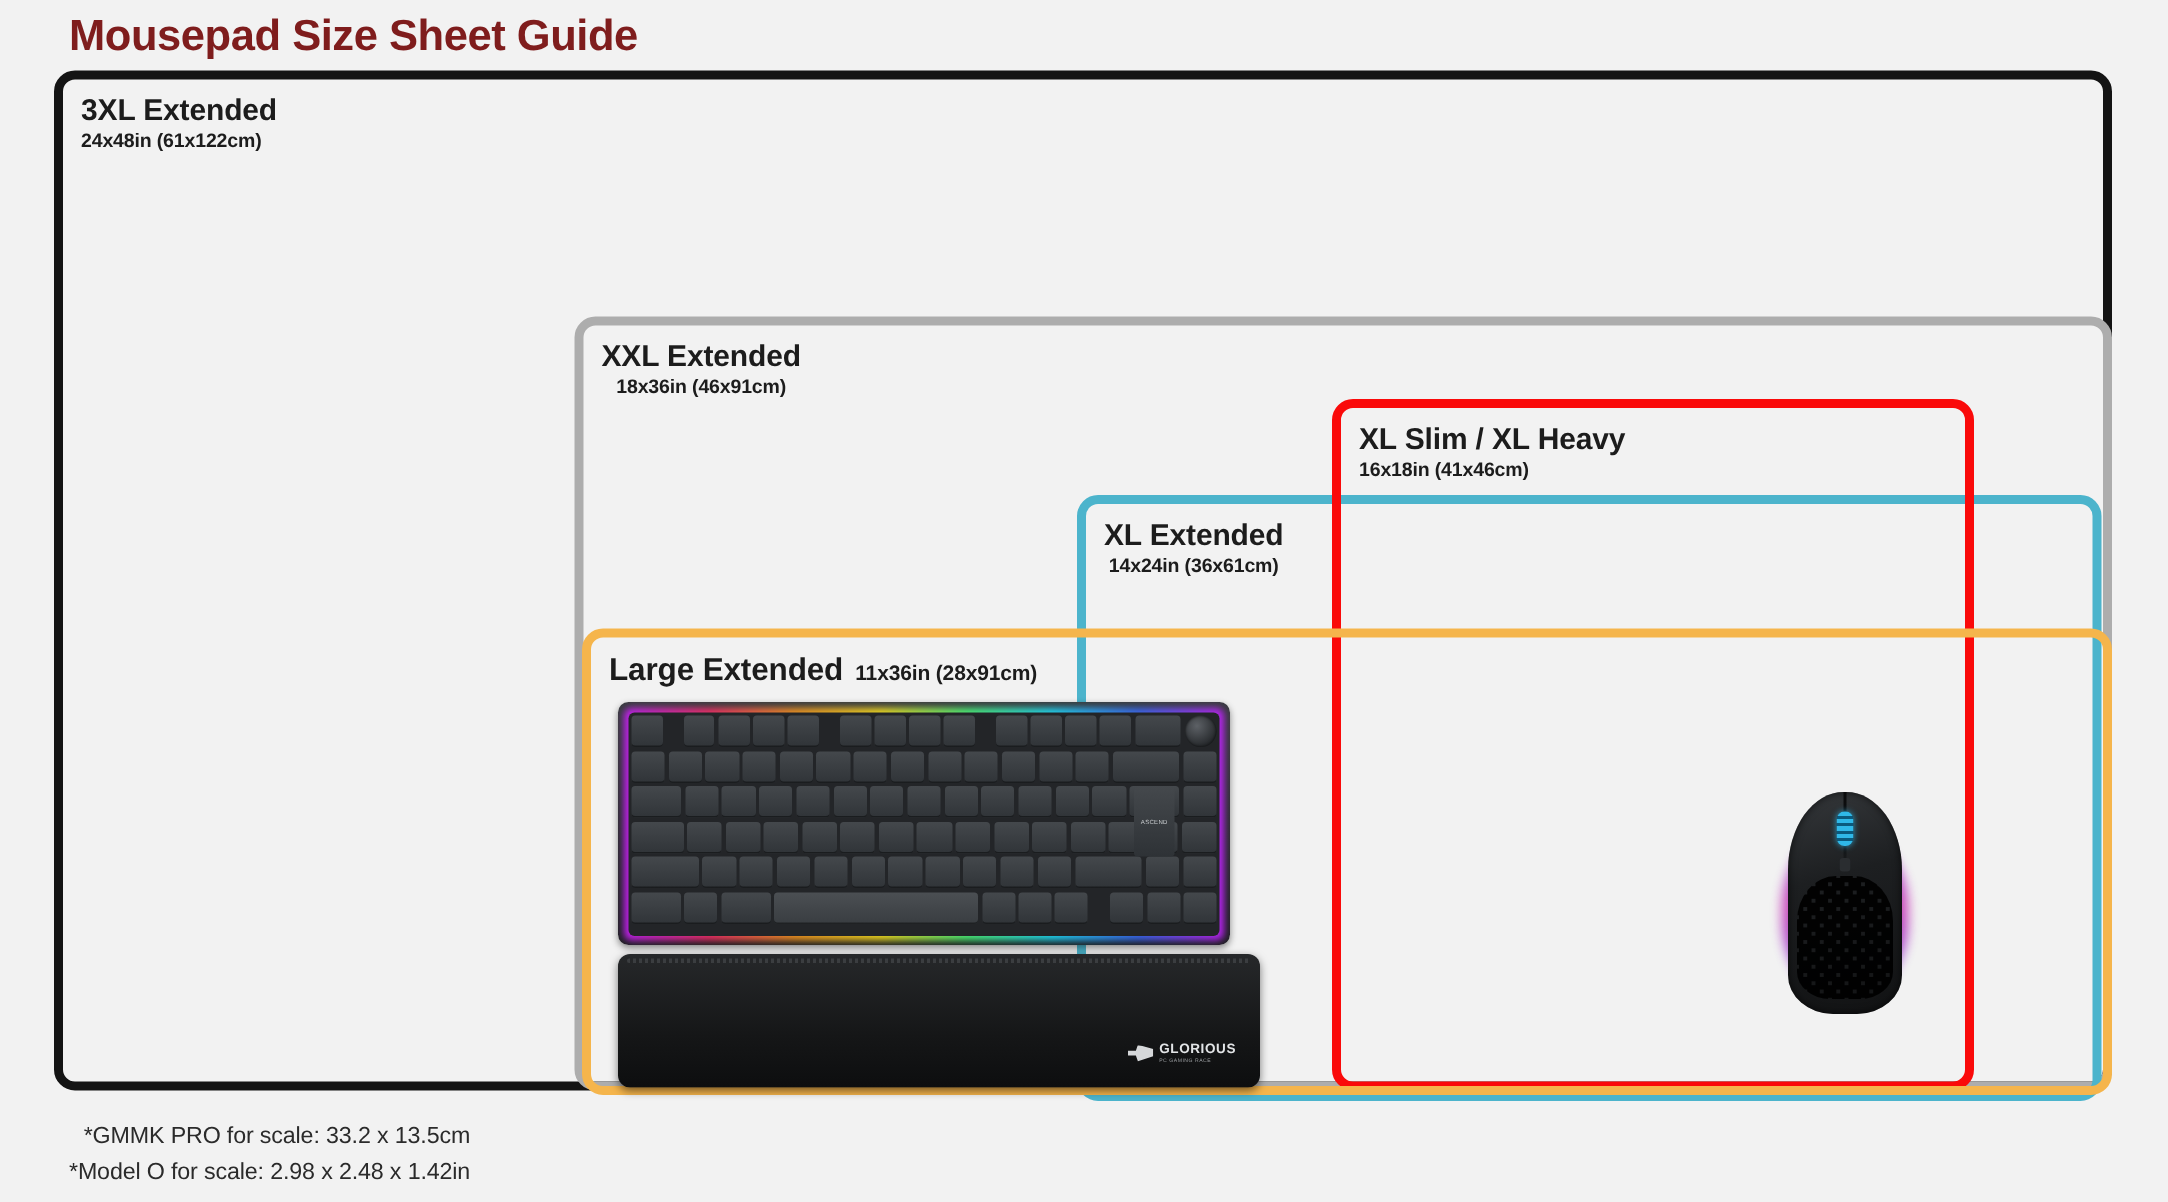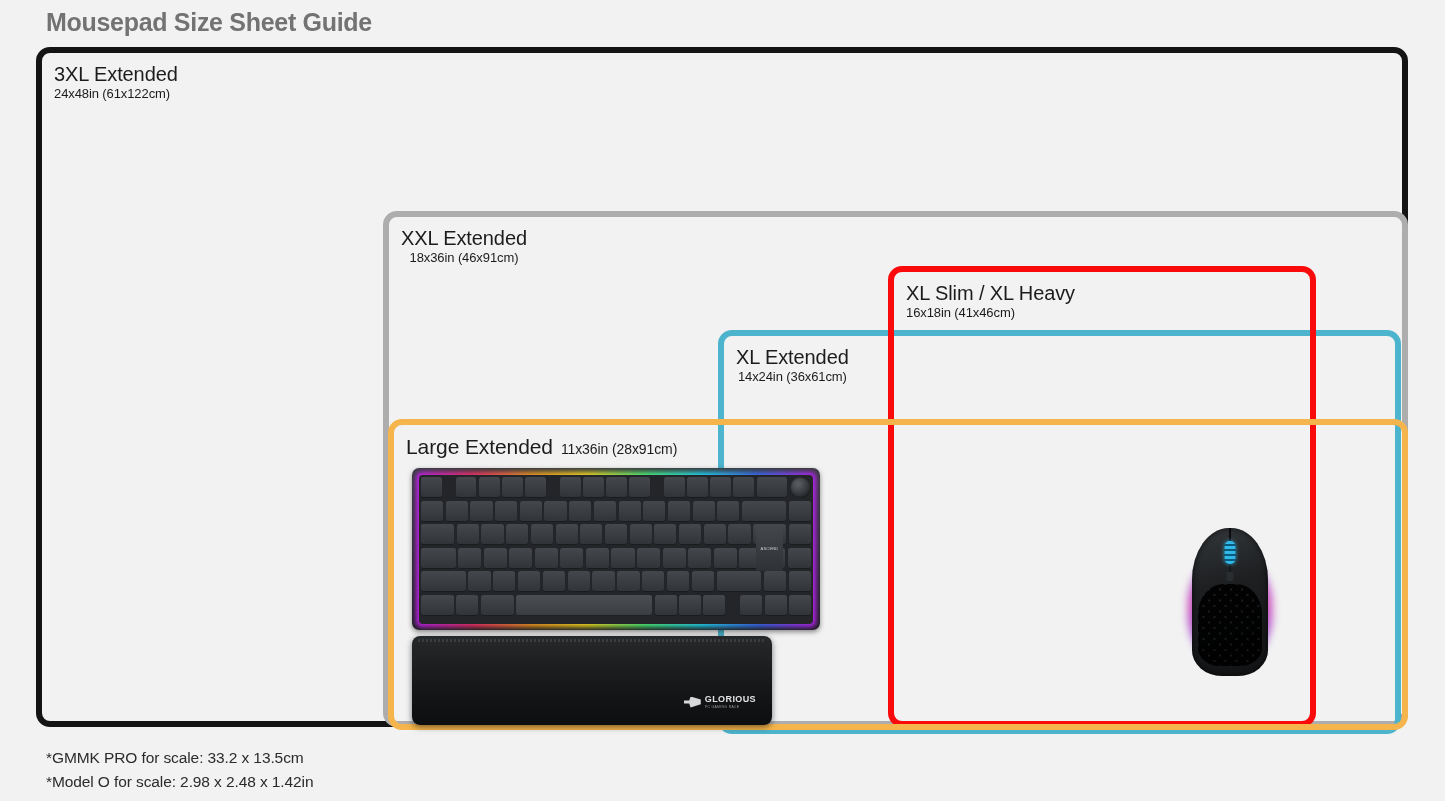--- a/index.html
+++ b/index.html
@@ -7,43 +7,43 @@
     width: 1445px; height: 801px;
     background: #f2f2f2;
     font-family: "Liberation Sans", sans-serif;
     overflow: hidden;
   }
   #stage { position: relative; width: 1445px; height: 801px; }
 
   
   .page-title {
     position: absolute; left: 46px; top: 8px;
-    font-size: 25px; font-weight: bold; color: #737373;
+    font-size: 29px; font-weight: bold; color: #7f1d1d;
     letter-spacing: -0.3px; white-space: nowrap;
   }
 
   
   .pad {
     position: absolute;
     border-style: solid;
     border-radius: 14px;
     background: transparent;
   }
   .pad .lbl {
     position: absolute; left: 12px; top: 10px;
     white-space: nowrap; line-height: 1.12;
   }
   .pad .name {
     display: block;
-    font-size: 20px; color: #1c1c1c; font-weight: normal;
+    font-size: 20px; color: #1c1c1c; font-weight: bold;
     letter-spacing: -0.1px;
   }
   .pad .dims {
     display: block;
-    font-size: 13px; color: #1c1c1c; font-weight: normal;
+    font-size: 13px; color: #1c1c1c; font-weight: bold;
     letter-spacing: -0.1px; margin-top: 2px;
   }
   
   .pad.inline .lbl { display: flex; align-items: baseline; gap: 8px; text-align: right; }
   .pad.inline .name { font-size: 21px; }
   .pad.inline .dims { margin-top: 0; font-size: 14px; }
 
   #pad-3xl   { left:36px;  top:47px;  width:1372px; height:680px; border-width:6px; border-color:#141414; z-index:2; }
   #pad-xxl   { left:383px; top:211px; width:1025px; height:516px; border-width:6px; border-color:#adadad; z-index:3;text-align:center; }
   #pad-xl    { left:888px; top:266px; width:428px;  height:461px; border-width:6px; border-color:#fa0a0a; z-index:6; }
@@ -94,21 +94,21 @@
   }
   .kb-ascend {
     position: absolute; right: 37px; top: 57px; width: 27px; height: 46px;
     background: linear-gradient(#44484c,#2e3236); border-radius: 2.5px;
   }
   .kb-ascend span {
     position: absolute; left: 0; right: 0; top: 50%; transform: translateY(-50%);
     text-align: center; font-size: 4px; color: #cfd2d5; letter-spacing: .2px;
   }
   .wrist-rest {
-    position: absolute; left: 0; top: 168px; width: 360px; height: 89px;
+    position: absolute; left: 0; top: 168px; width: 428px; height: 89px;
     background: linear-gradient(#26282a, #151617 62%, #0d0e0f);
     border-radius: 8px;
     box-shadow: 0 2px 6px rgba(0,0,0,.5);
   }
   .wrist-top-seam {
     position: absolute; left: 6px; right: 6px; top: 3px; height: 3px;
     background: repeating-linear-gradient(90deg,#474a4d 0 2px,transparent 2px 4px);
     opacity: .65; border-radius: 2px;
   }
   .glorious-logo {
@@ -167,21 +167,21 @@
     background-size: 11px 11px, 11px 11px;
     background-position: 0 0, 5.5px 5.5px;
     opacity: .92;
     border-radius: 26px 26px 22px 22px / 30px 30px 18px 18px;
   }
 
   
   .footnotes { position: absolute; left: 46px; top: 746px; }
   .footnote {
     font-size: 15.5px; color: #2b2b2b; line-height: 1.55;
-    white-space: nowrap; letter-spacing: -0.1px;
+    white-space: nowrap; letter-spacing: -0.1px; text-align: right;
   }
 </style>
 </head>
 <body>
 
 <div id="stage">
 
   <div class="page-title">Mousepad Size Sheet Guide</div>
 
   <div class="pad" id="pad-3xl">

